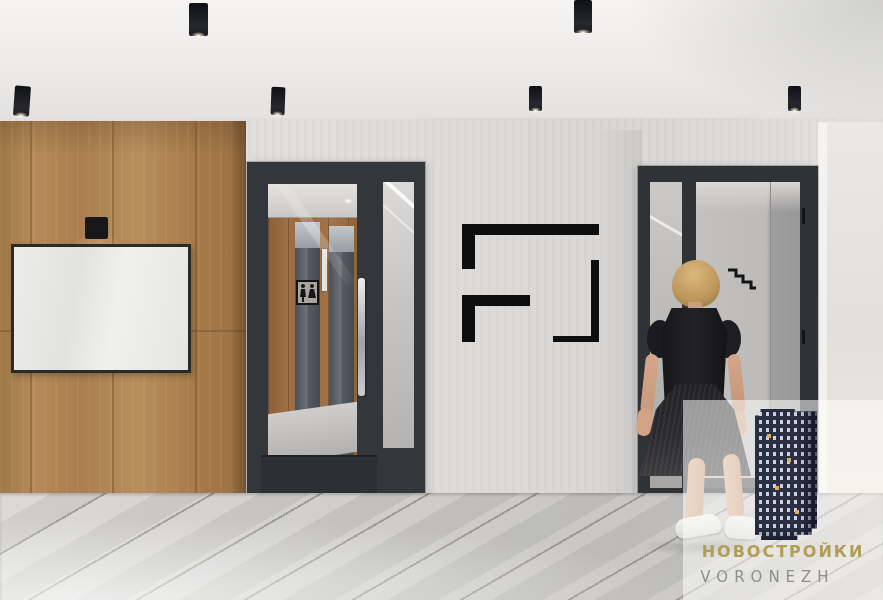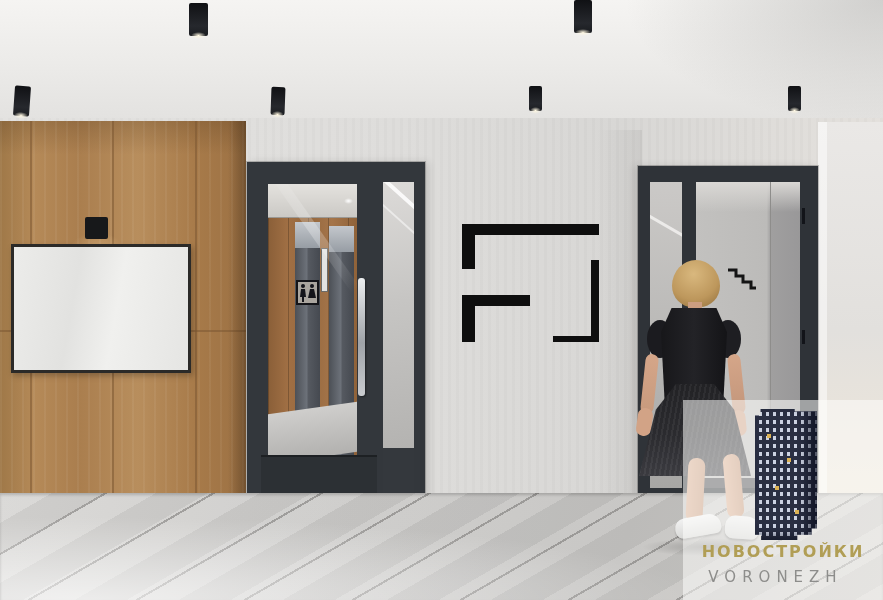--- a/index.html
+++ b/index.html
@@ -168,21 +168,21 @@
   .wm-building{left:72px;top:9px;width:62px;height:131px;background-color:#ccd2e2;
     background-image:
       repeating-linear-gradient(90deg,var(--building_navy) 0 4px,transparent 4px 7px),
       repeating-linear-gradient(0deg,var(--building_navy) 0 4px,transparent 4px 8px);
     box-shadow:inset -14px 0 10px -4px rgba(8,12,26,.6),inset 0 -10px 8px -4px rgba(8,12,26,.4);
     clip-path:polygon(0 5%,9% 5%,9% 0,64% 0,64% 2%,100% 2%,100% 91%,91% 91%,91% 96%,68% 96%,68% 100%,10% 100%,10% 96%,0 96%);}
   .wm-window{width:4px;height:4px;background:#dcb254;}
   .wm-w1{left:84px;top:34px;} .wm-w2{left:104px;top:58px;} .wm-w3{left:92px;top:86px;} .wm-w4{left:112px;top:110px;}
   .wm-title{left:0;top:142px;width:200px;text-align:center;
     font-family:"DejaVu Sans",sans-serif;font-weight:bold;font-size:16px;letter-spacing:2px;color:var(--wm_gold);}
-  .wm-sub{left:12px;top:168px;width:161px;text-align:center;
+  .wm-sub{left:4px;top:168px;width:161px;text-align:center;
     font-family:"DejaVu Sans",sans-serif;font-weight:400;font-size:15px;letter-spacing:6px;color:var(--wm_gray);}
 </style>
 </head>
 <body>
 
 <div class="scene">
 
   <div class="ceiling"></div>
   <div class="ceiling-corner-shade"></div>
 

